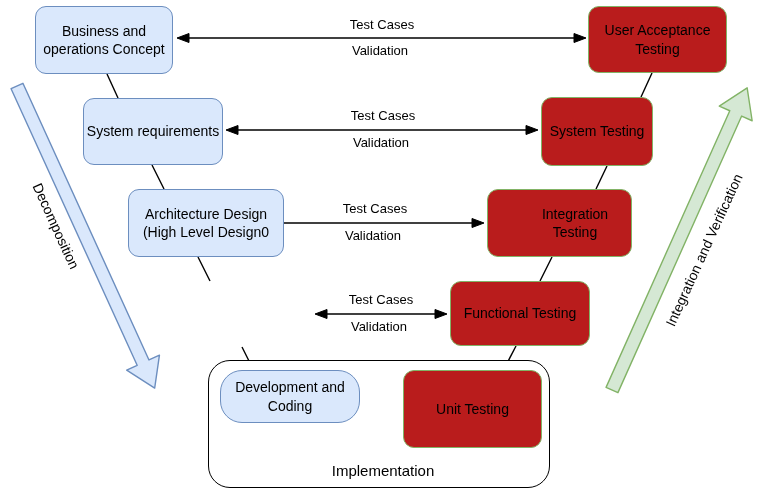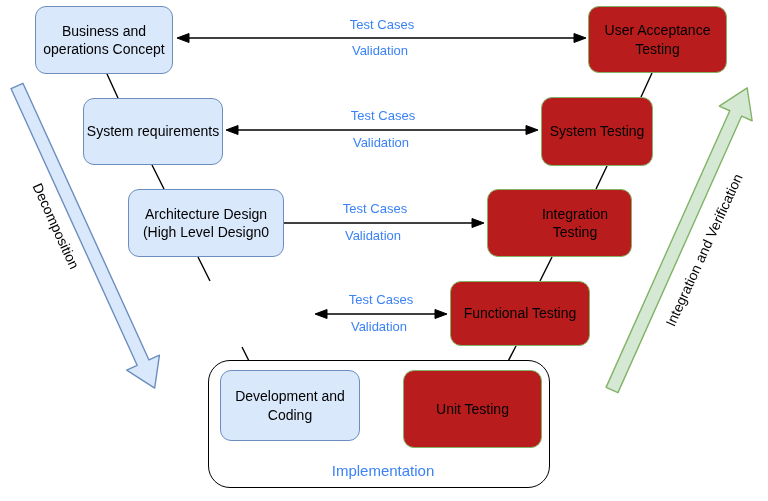--- a/index.html
+++ b/index.html
@@ -27,21 +27,21 @@
     position:absolute;
     border:1.6px solid #000;
     border-radius:22px;
     background:#ffffff;
     box-sizing:border-box;
     z-index:1;
   }
   .edge-label{
     position:absolute;
     transform:translateX(-50%);
-    font-size:13px;color:#3b82f6;
+    font-size:13px;color:#000000;
     white-space:nowrap;
     z-index:4;
   }
   .rot-label{
     position:absolute;
     font-size:14px;color:#000;
     white-space:nowrap;
     z-index:4;
   }
   .rot-left{transform:translate(-50%,-50%) rotate(65.5deg);}
@@ -101,21 +101,21 @@
   </svg>
 
   <div class="container-box" style="left:208px;top:360px;width:342px;height:128px;"></div>
   <div class="edge-label" style="left:383px;top:462px;font-size:15px;">Implementation</div>
 
   <div class="node blue" style="left:35px;top:6px;width:138px;height:68px;">Business and
 operations Concept</div>
   <div class="node blue" style="left:83px;top:98px;width:140px;height:67px;">System requirements</div>
   <div class="node blue" style="left:128px;top:189px;width:156px;height:68px;">Architecture Design
 (High Level Design0</div>
-  <div class="node blue" style="left:220px;top:370px;width:140px;height:71px;">Development and
+  <div class="node blue" style="left:220px;top:370px;width:140px;height:53px;border-radius:22px;">Development and
 Coding</div>
 
   <div class="node green" style="left:588px;top:6px;width:139px;height:67px;">User Acceptance
 Testing</div>
   <div class="node green" style="left:541px;top:97px;width:112px;height:69px;">System Testing</div>
   <div class="node green" style="left:487px;top:189px;width:145px;height:68px;padding-left:31px;">Integration Testing</div>
   <div class="node green" style="left:450px;top:281px;width:140px;height:65px;">Functional Testing</div>
   <div class="node green" style="left:403px;top:370px;width:139px;height:78px;">Unit Testing</div>
 
   <div class="edge-label" style="left:382px;top:17px;">Test Cases</div>

